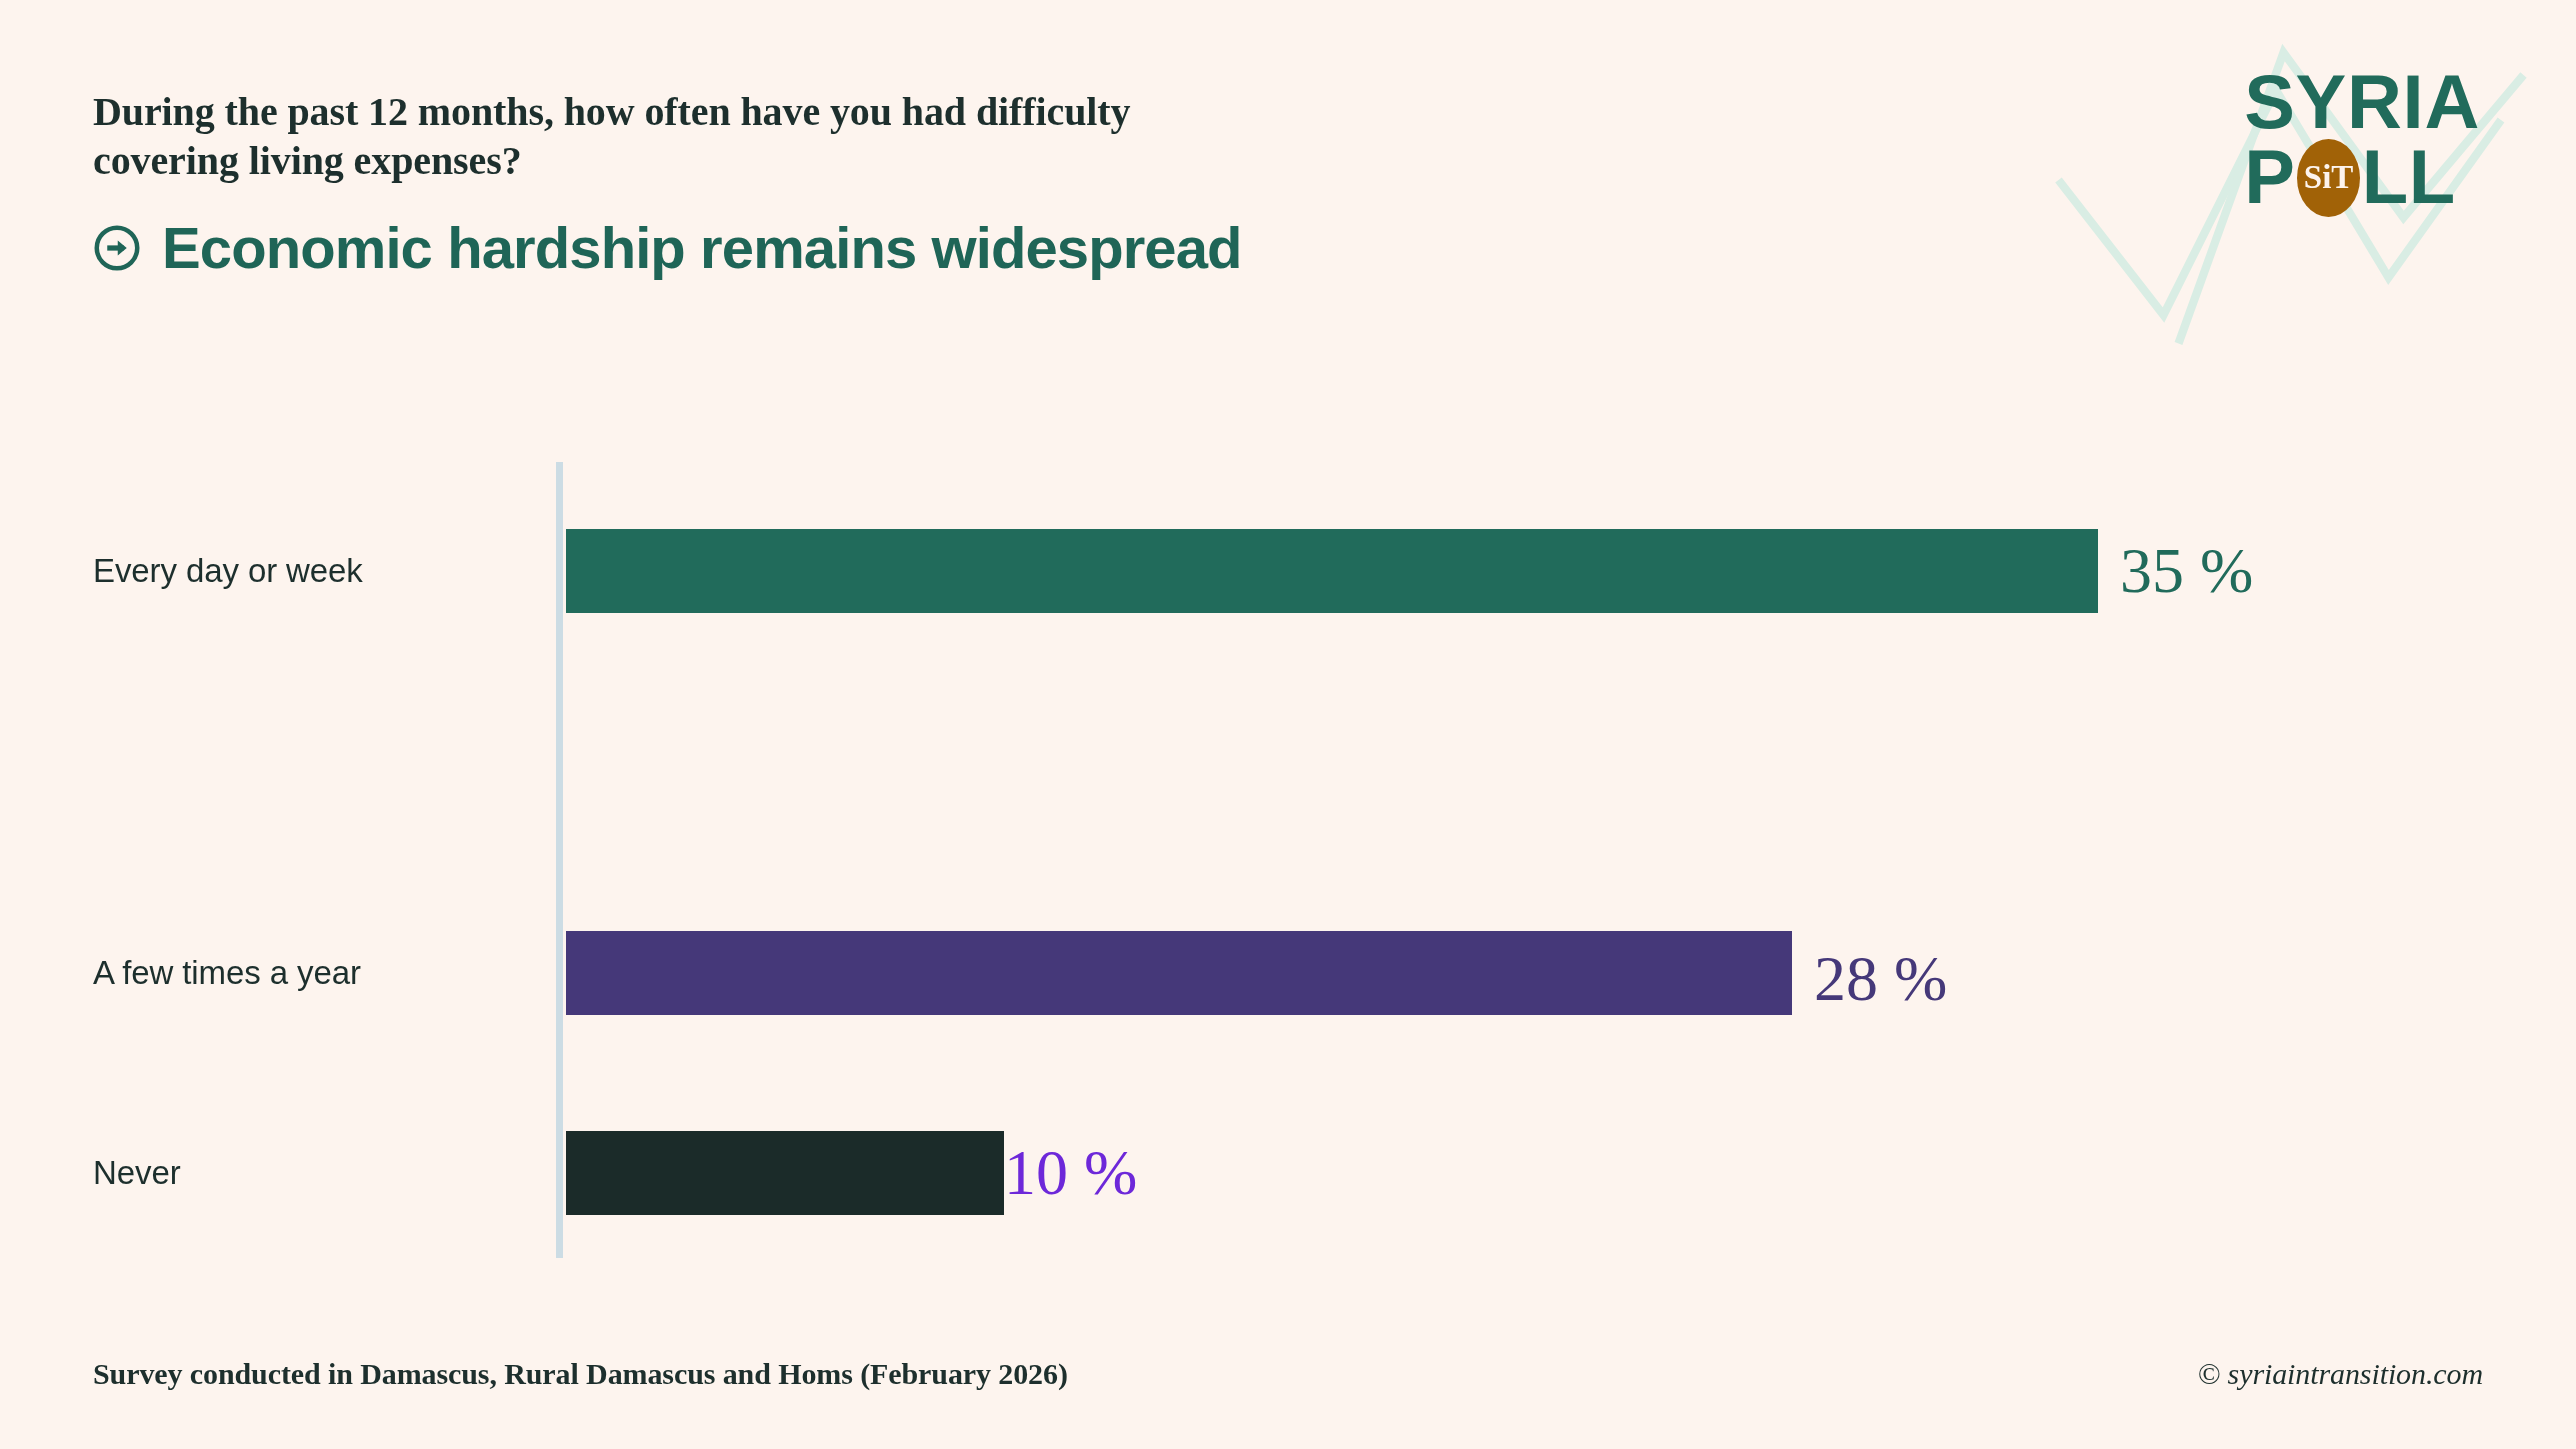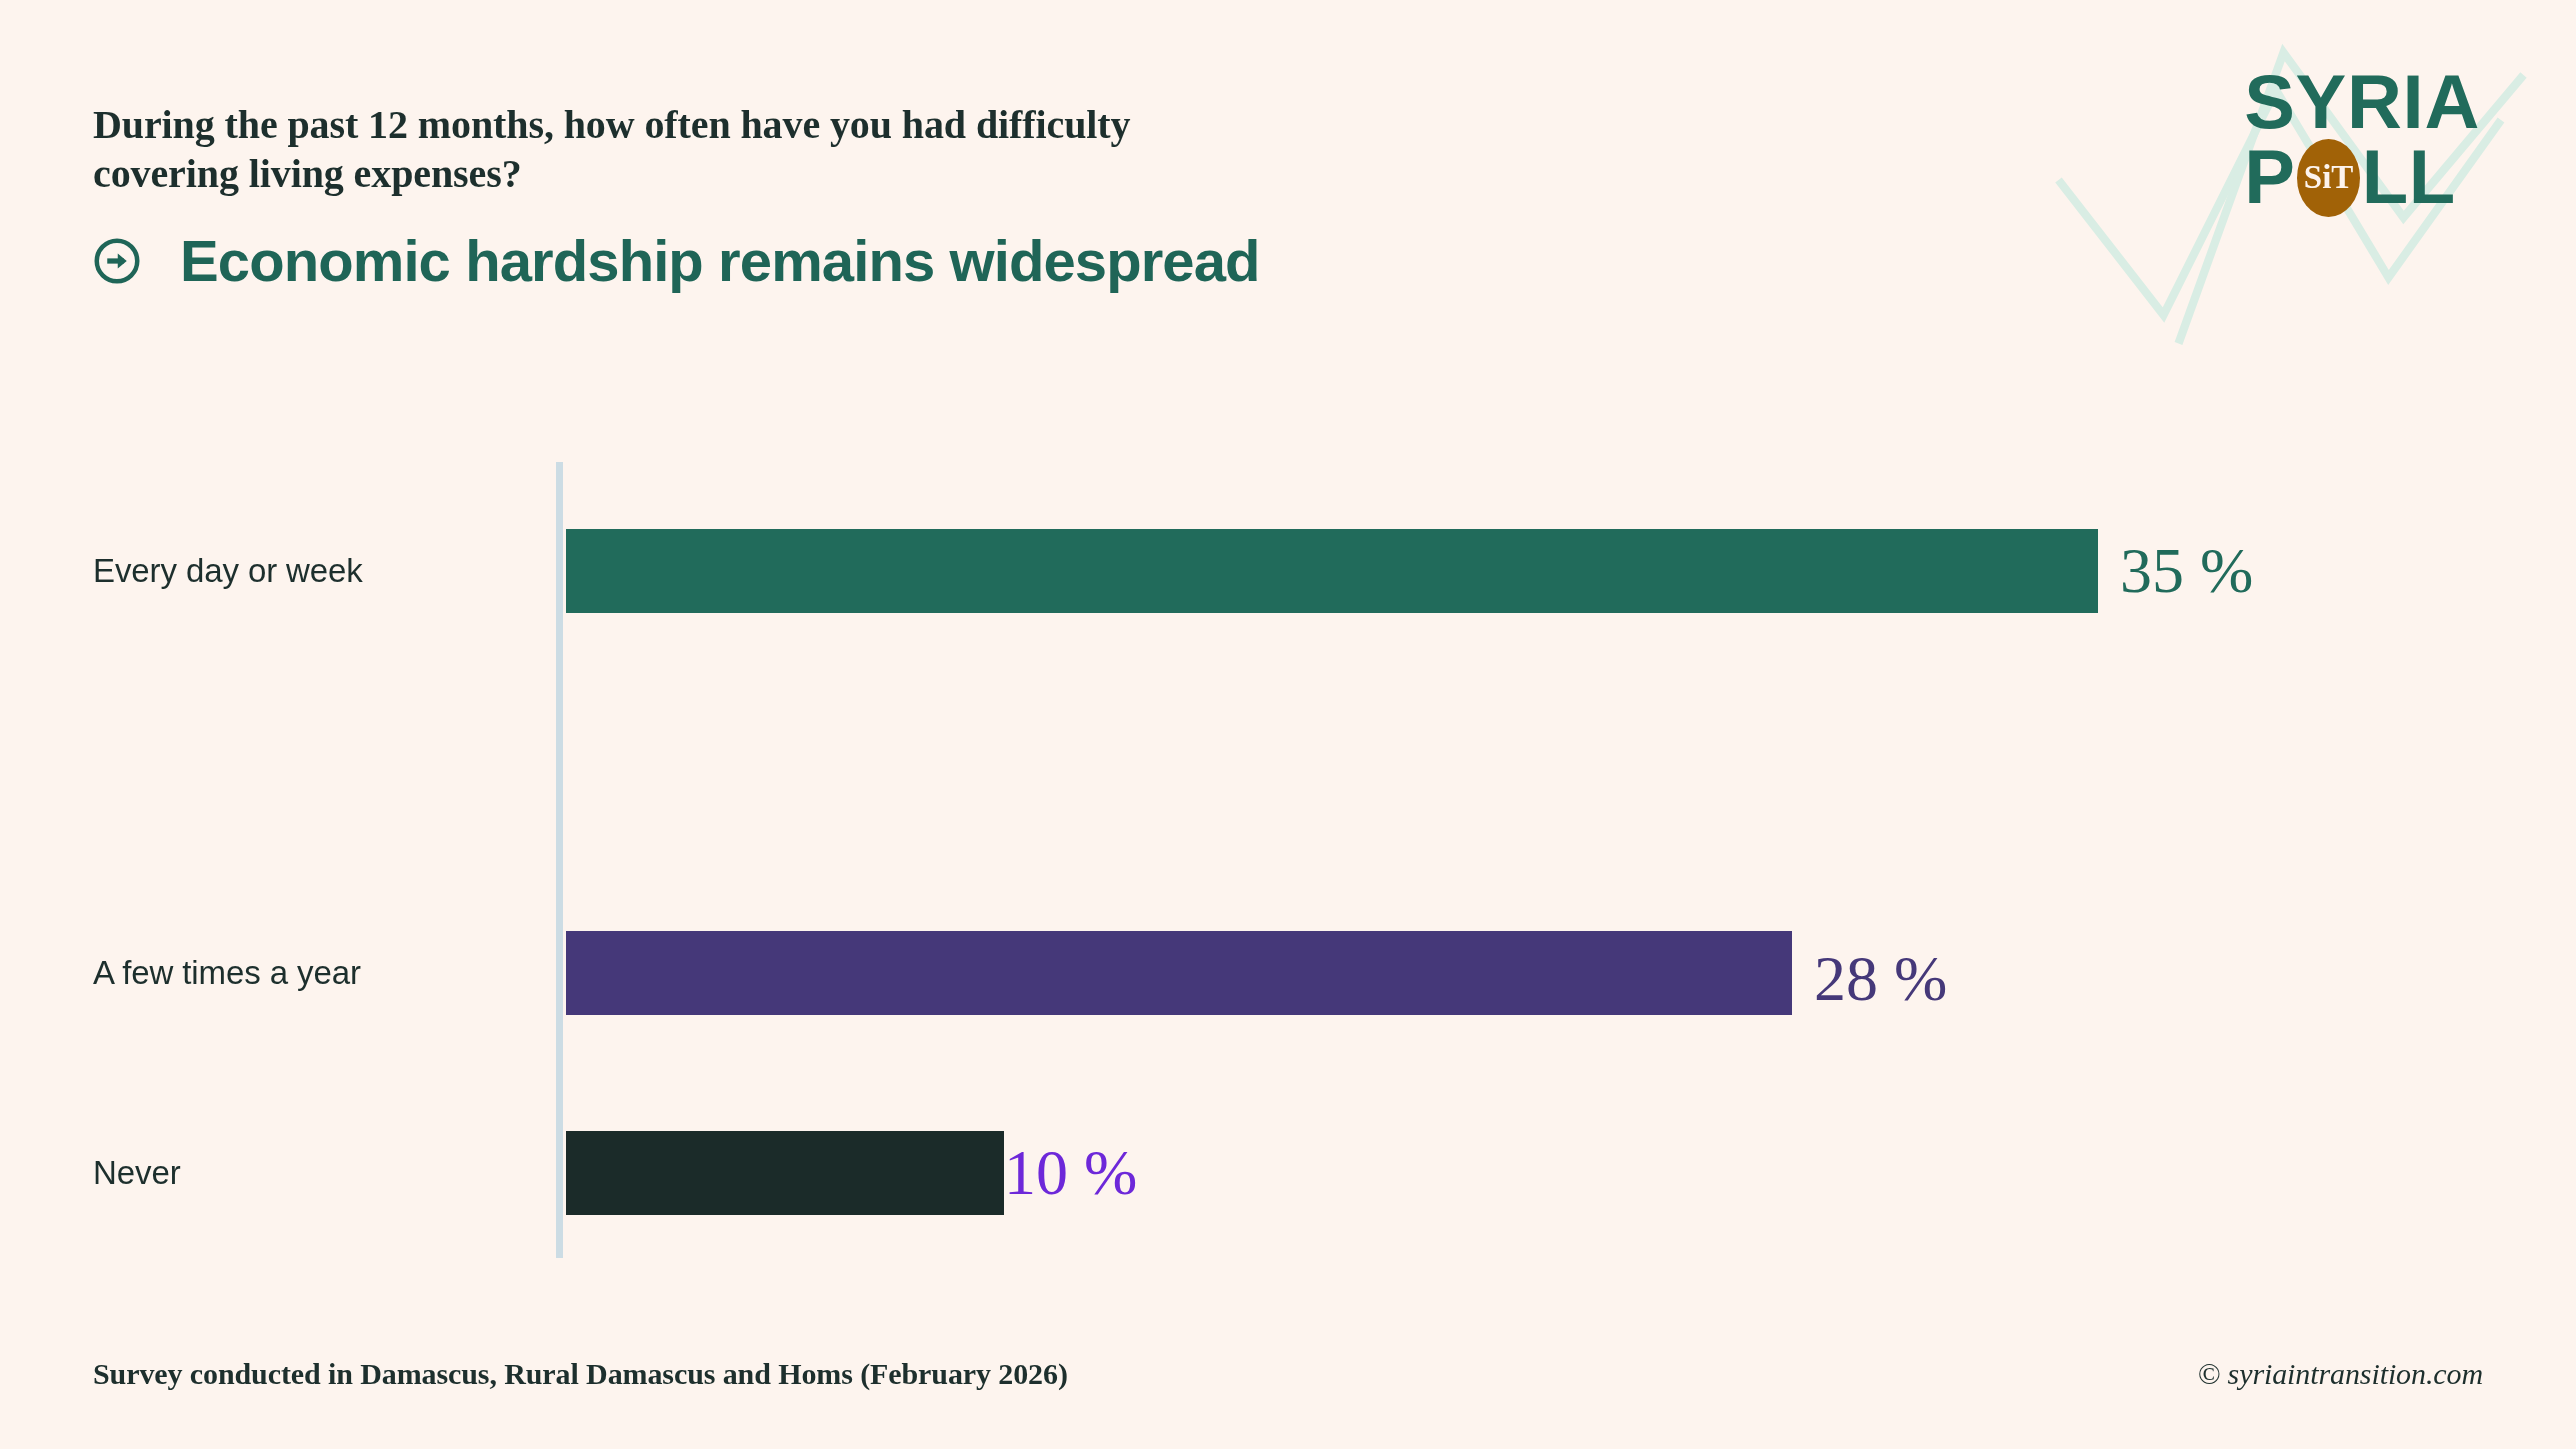--- a/index.html
+++ b/index.html
@@ -25,37 +25,36 @@
     pointer-events: none;
     z-index: 0;
   }
 
   
   .header {
     position: absolute;
     left: 93px;
     top: 88px;
     z-index: 2;
-    margin-top: 13px;
   }
   .question {
     font-family: "Liberation Serif", serif;
     font-size: 40px;
     font-weight: 700;
     color: #1D2F2D;
     line-height: 1.22;
     letter-spacing: -0.1px;
     max-width: 1536px;
     margin: 0;
   }
   .headline-row {
     display: flex;
     align-items: center;
     margin-top: 33px;
-    gap: 39px;
+    gap: 21px;
   }
   .arrow-circle-icon {
     width: 48px;
     height: 48px;
     flex: 0 0 auto;
     display: block;
   }
   .headline {
     font-family: "Liberation Sans", sans-serif;
     font-size: 58px;

